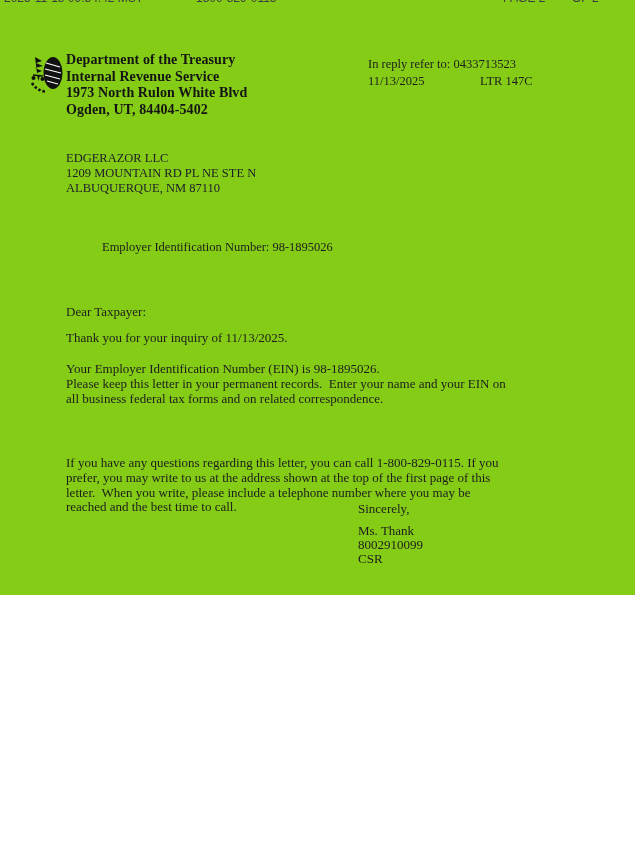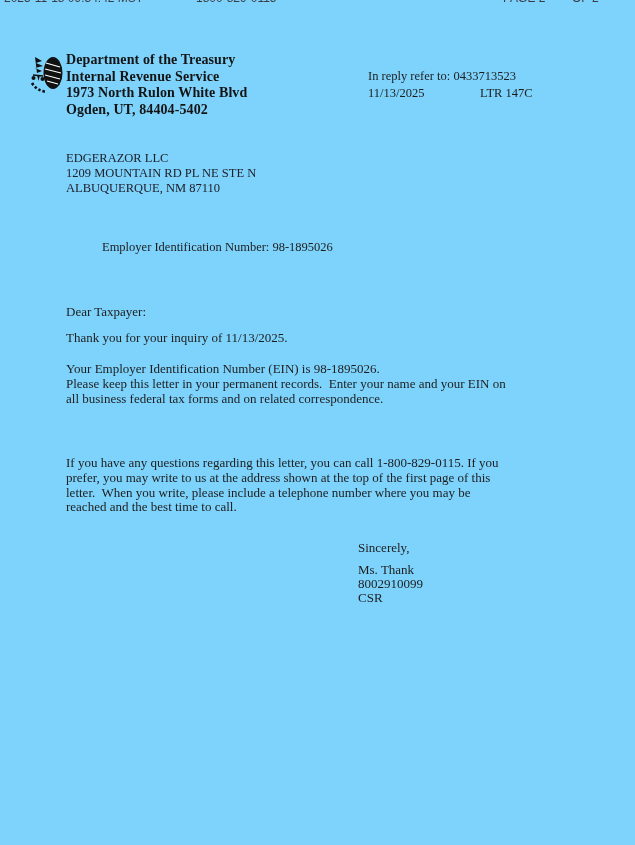--- a/index.html
+++ b/index.html
@@ -3,22 +3,22 @@
 <meta charset="utf-8">
 <style>
   html, body {
     margin: 0;
     padding: 0;
     background: #ffffff;
   }
   .page {
     position: relative;
     width: 635px;
-    height: 845px;
-    background: #7dd3fc;
+    height: 595px;
+    background: #84cc16;
     overflow: hidden;
     font-family: "Liberation Serif", serif;
     color: #1d1d1d;
   }
   
   .fax-header {
     position: absolute;
     top: 0; left: 0; right: 0;
     height: 5px;
     overflow: hidden;
@@ -57,21 +57,20 @@
     color: #141414;
   }
   .ref-block {
     position: absolute;
     left: 368px;
     top: 56px;
     width: 240px;
     font-size: 12.5px;
     line-height: 17px;
     color: #1d1d1d;
-    margin-top: 12px;
   }
   .ref-row2 { position: relative; height: 17px; }
   .ref-date { position: absolute; left: 0; top: 0; }
   .ref-ltr  { position: absolute; left: 112px; top: 0; }
 
   .recipient-block {
     position: absolute;
     left: 66px;
     top: 151px;
     font-size: 12.5px;
@@ -99,21 +98,21 @@
     line-height: 14.8px;
   }
   .para div { white-space: pre; }
   .para-1 { top: 331px; }
   .para-2 { top: 362px; }
   .para-3 { top: 420px; margin-top: 36px; }
 
   .signature-block {
     position: absolute;
     left: 358px;
-    top: 540px;
+    top: 501px;
     font-size: 13px;
   }
   .sig-closing { margin-bottom: 7px; }
   .sig-lines { line-height: 14px; }
 </style>
 </head>
 <body>
 
 <div class="page">
 

